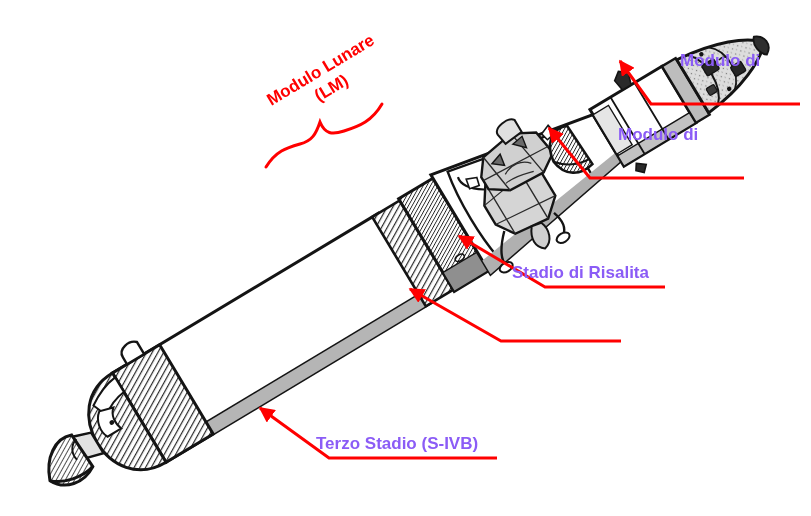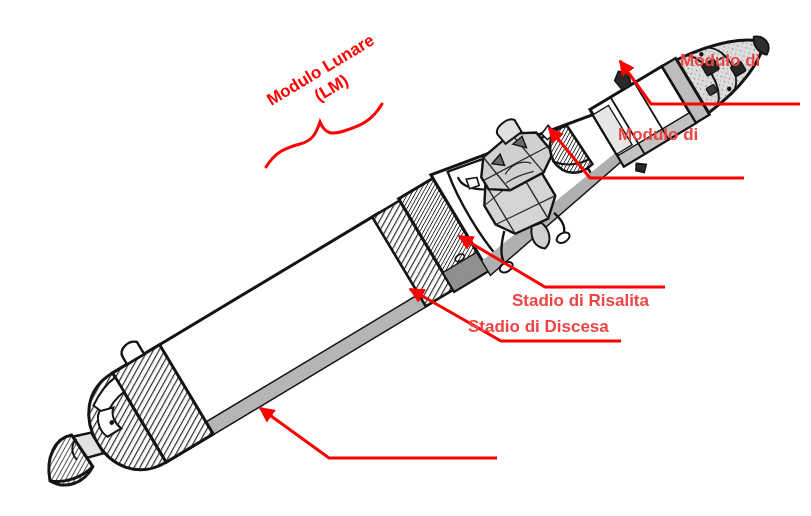--- a/index.html
+++ b/index.html
@@ -16,21 +16,21 @@
     font-family: "Liberation Sans", sans-serif;
   }
   #diagram-svg {
     position: absolute;
     left: 0;
     top: 0;
   }
   
   .label {
     position: absolute;
-    color: #ef4444;
+    color: #8b5cf6;
     font-family: "Liberation Sans", sans-serif;
     font-weight: bold;
     font-size: 17px;
     line-height: 21px;
     white-space: nowrap;
     letter-spacing: 0px;
   }
   .label.two-line { line-height: 22px; }
   .label-rot {
     position: absolute;
@@ -225,18 +225,18 @@
 
   <div class="label two-line" style="left:618px; top:124px;">
     <div>Modulo di</div>
   </div>
 
   <div class="label-rot" style="left:236px; top:58px; width:180px; transform:rotate(-31deg);">
     <div>Modulo Lunare</div>
     <div>(LM)</div>
   </div>
 
-  <div class="label" style="left:512px; top:262px;margin-top:28px;">Stadio di Risalita</div>
-
-  <div class="label" style="left:468px; top:316px;">Stadio di Discesa</div>
-
+  <div class="label" style="left:512px; top:262px;">Stadio di Risalita</div>
+
+
+  <div class="label" style="left:316px; top:433px;">Terzo Stadio (S-IVB)</div>
 
 </div>
 
 </body></html>

